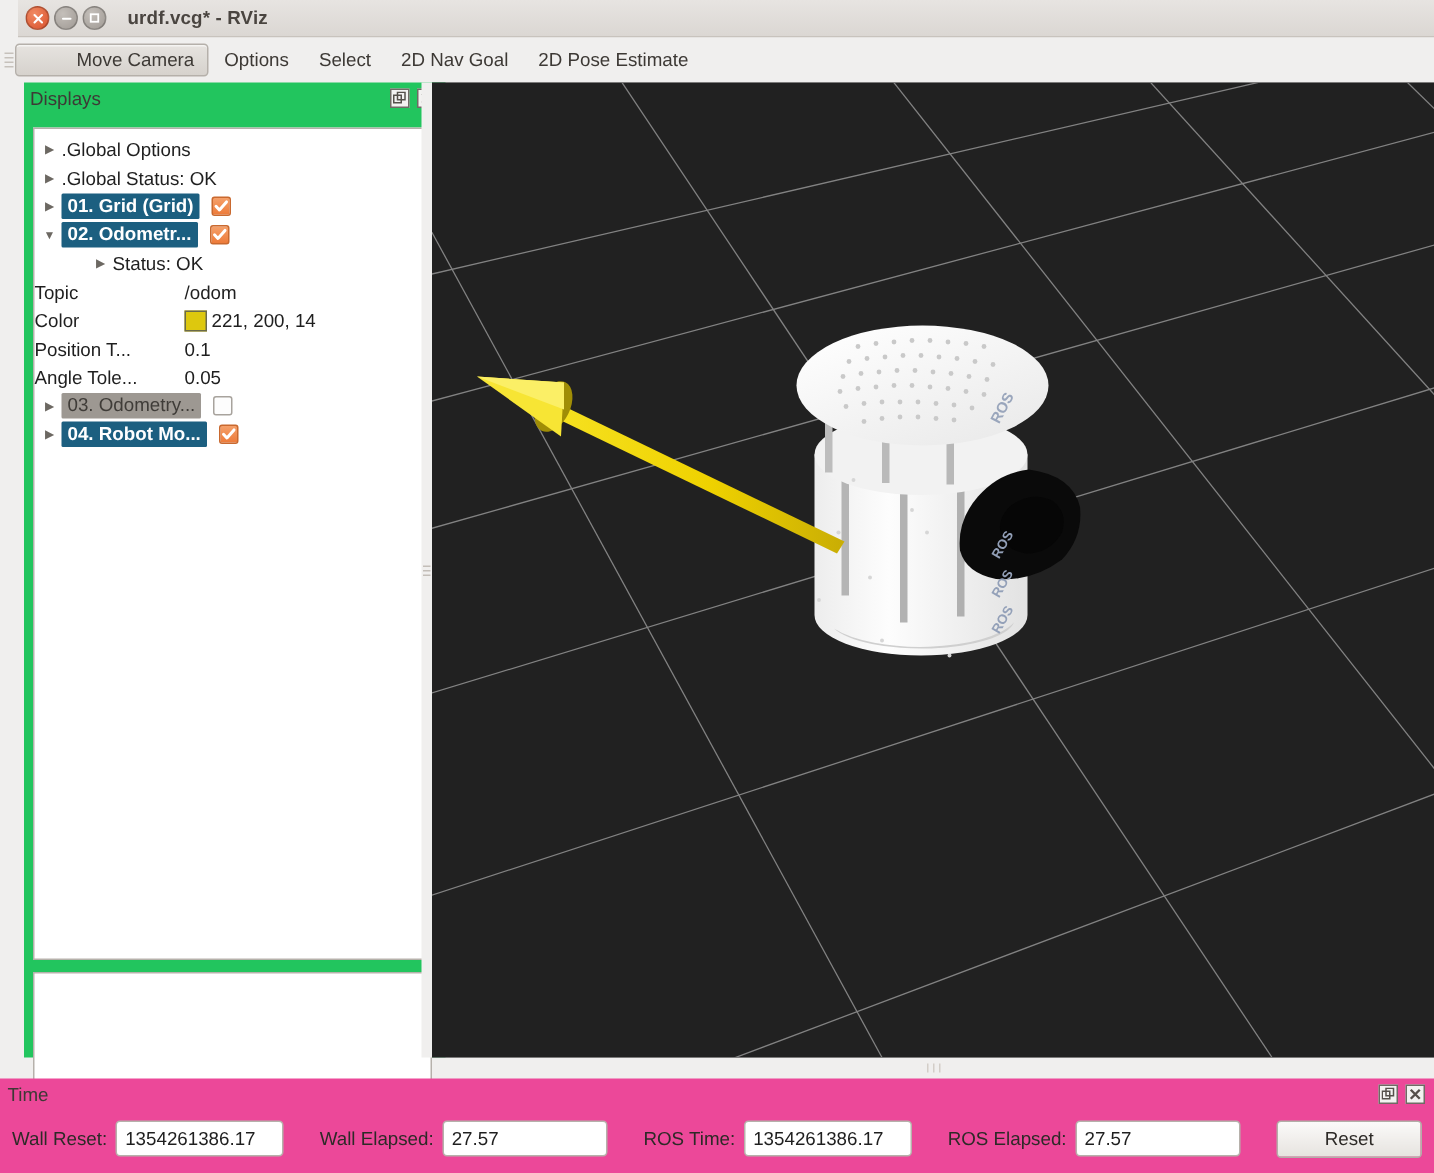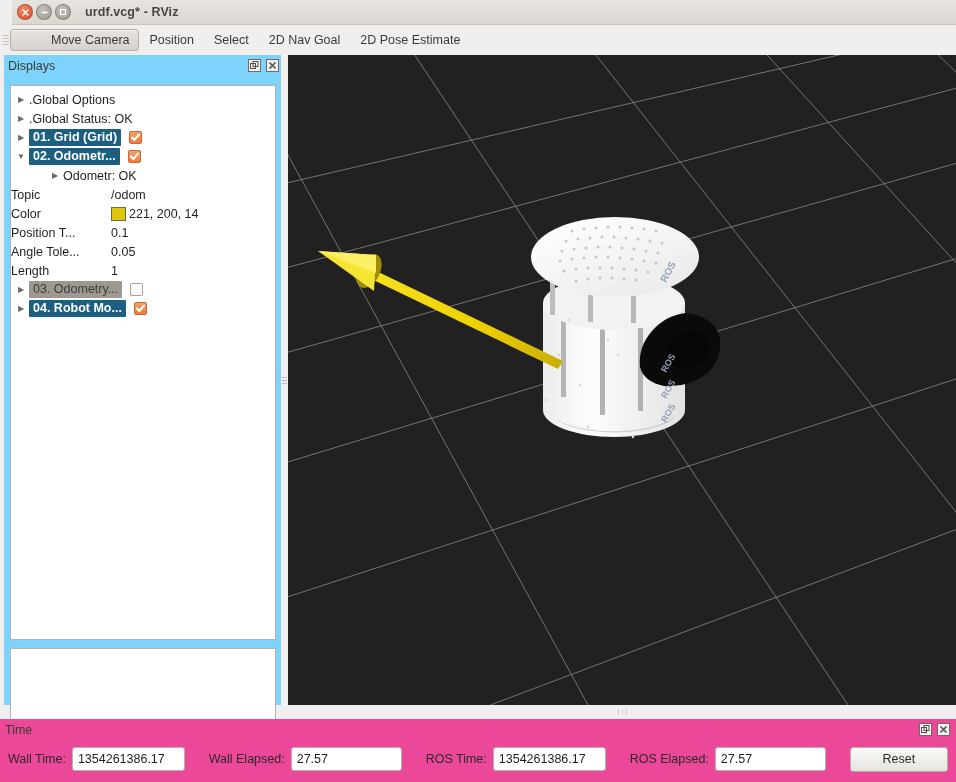--- a/index.html
+++ b/index.html
@@ -66,22 +66,22 @@
   }
   .tool.active {
     background: linear-gradient(to bottom, #e6e3df, #d6d2cd);
     border: 1px solid #b5b0aa;
     box-shadow: inset 0 1px 0 rgba(255,255,255,0.6);
     padding-left: 40px;
   }
 
   
   #displays-panel {
-    position: absolute; left: 4px; top: 55px; width: 281px; height: 650px;
-    background: #7dd3fc;
+    position: absolute; left: 16px; top: 55px; width: 281px; height: 650px;
+    background: #22c55e;
   }
   #displays-header {
     position: relative; height: 22px;
     display: flex; align-items: center;
     padding-left: 4px;
   }
   #displays-title { font-size: 12.5px; color: #3d3935; }
   .panel-icons { position: absolute; right: 6px; top: 4px; display: flex; gap: 5px; }
   .picon {
     width: 13px; height: 13px;
@@ -248,21 +248,21 @@
   </div>
 
   <div id="toolbar">
     <div id="toolbar-grip">
         <i></i>
         <i></i>
         <i></i>
         <i></i>
       </div>
     <div class="tool active">Move Camera</div>
-    <div class="tool">Position</div>
+    <div class="tool">Options</div>
     <div class="tool">Select</div>
     <div class="tool">2D Nav Goal</div>
     <div class="tool">2D Pose Estimate</div>
   </div>
 
   <div id="displays-panel">
     <div id="displays-header">
       <div id="displays-title">Displays</div>
       <div class="panel-icons">
         <div class="picon">
@@ -308,21 +308,21 @@
           <span class="chk on">
             <svg width="11" height="11" viewBox="0 0 11 11">
                 <path d="M2 5.5 L4.3 8 L9 2.6" stroke="#ffffff" stroke-width="2" fill="none" stroke-linecap="round" stroke-linejoin="round"></path>
               </svg>
           </span>
         </div>
 
         <div class="trow">
           <span class="sub-status">
             <span class="tri">▶</span>
-            <span class="tname">Odometr: OK</span>
+            <span class="tname">Status: OK</span>
           </span>
         </div>
 
         <div class="prow">
           <span class="pkey">Topic</span>
           <span class="pval">/odom</span>
         </div>
         <div class="prow">
           <span class="pkey">Color</span>
           <span class="pval">
@@ -330,24 +330,20 @@
             <span>221, 200, 14</span>
           </span>
         </div>
         <div class="prow">
           <span class="pkey">Position T...</span>
           <span class="pval">0.1</span>
         </div>
         <div class="prow">
           <span class="pkey">Angle Tole...</span>
           <span class="pval">0.05</span>
-        </div>
-        <div class="prow">
-          <span class="pkey">Length</span>
-          <span class="pval">1</span>
         </div>
 
         <div class="trow sel-inactive">
           <span class="tri">▶</span>
           <span class="tname">03. Odometry...</span>
           <span class="chk"></span>
         </div>
 
         <div class="trow sel">
           <span class="tri">▶</span>
@@ -550,21 +546,21 @@
             <rect x="3" y="0.5" width="5" height="5" fill="none" stroke="#55504b" stroke-width="1"></rect>
           </svg>
       </div>
       <div class="picon">
         <svg width="9" height="9" viewBox="0 0 9 9">
             <path d="M1.5 1.5 L7.5 7.5 M7.5 1.5 L1.5 7.5" stroke="#55504b" stroke-width="1.6"></path>
           </svg>
       </div>
     </div>
     <div id="time-row">
-      <span class="tlabel">Wall Time:</span>
+      <span class="tlabel">Wall Reset:</span>
       <span class="tinput" id="wall-time-input">1354261386.17</span>
 
       <span class="tlabel">Wall Elapsed:</span>
       <span class="tinput" id="wall-elapsed-input">27.57</span>
 
       <span class="tlabel">ROS Time:</span>
       <span class="tinput" id="ros-time-input">1354261386.17</span>
 
       <span class="tlabel">ROS Elapsed:</span>
       <span class="tinput" id="ros-elapsed-input">27.57</span>

